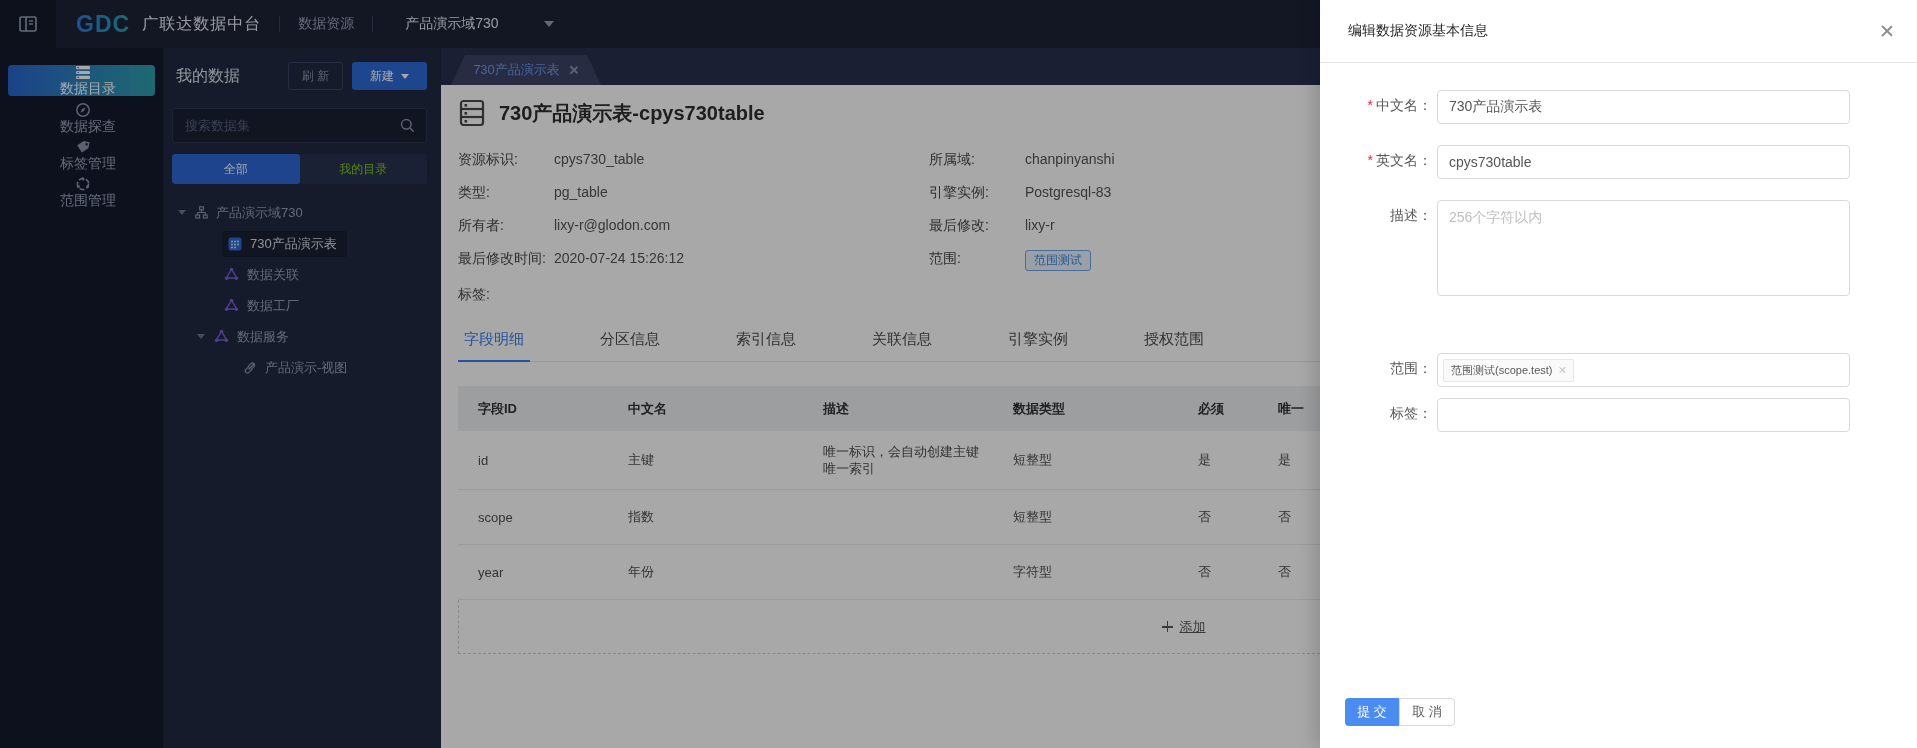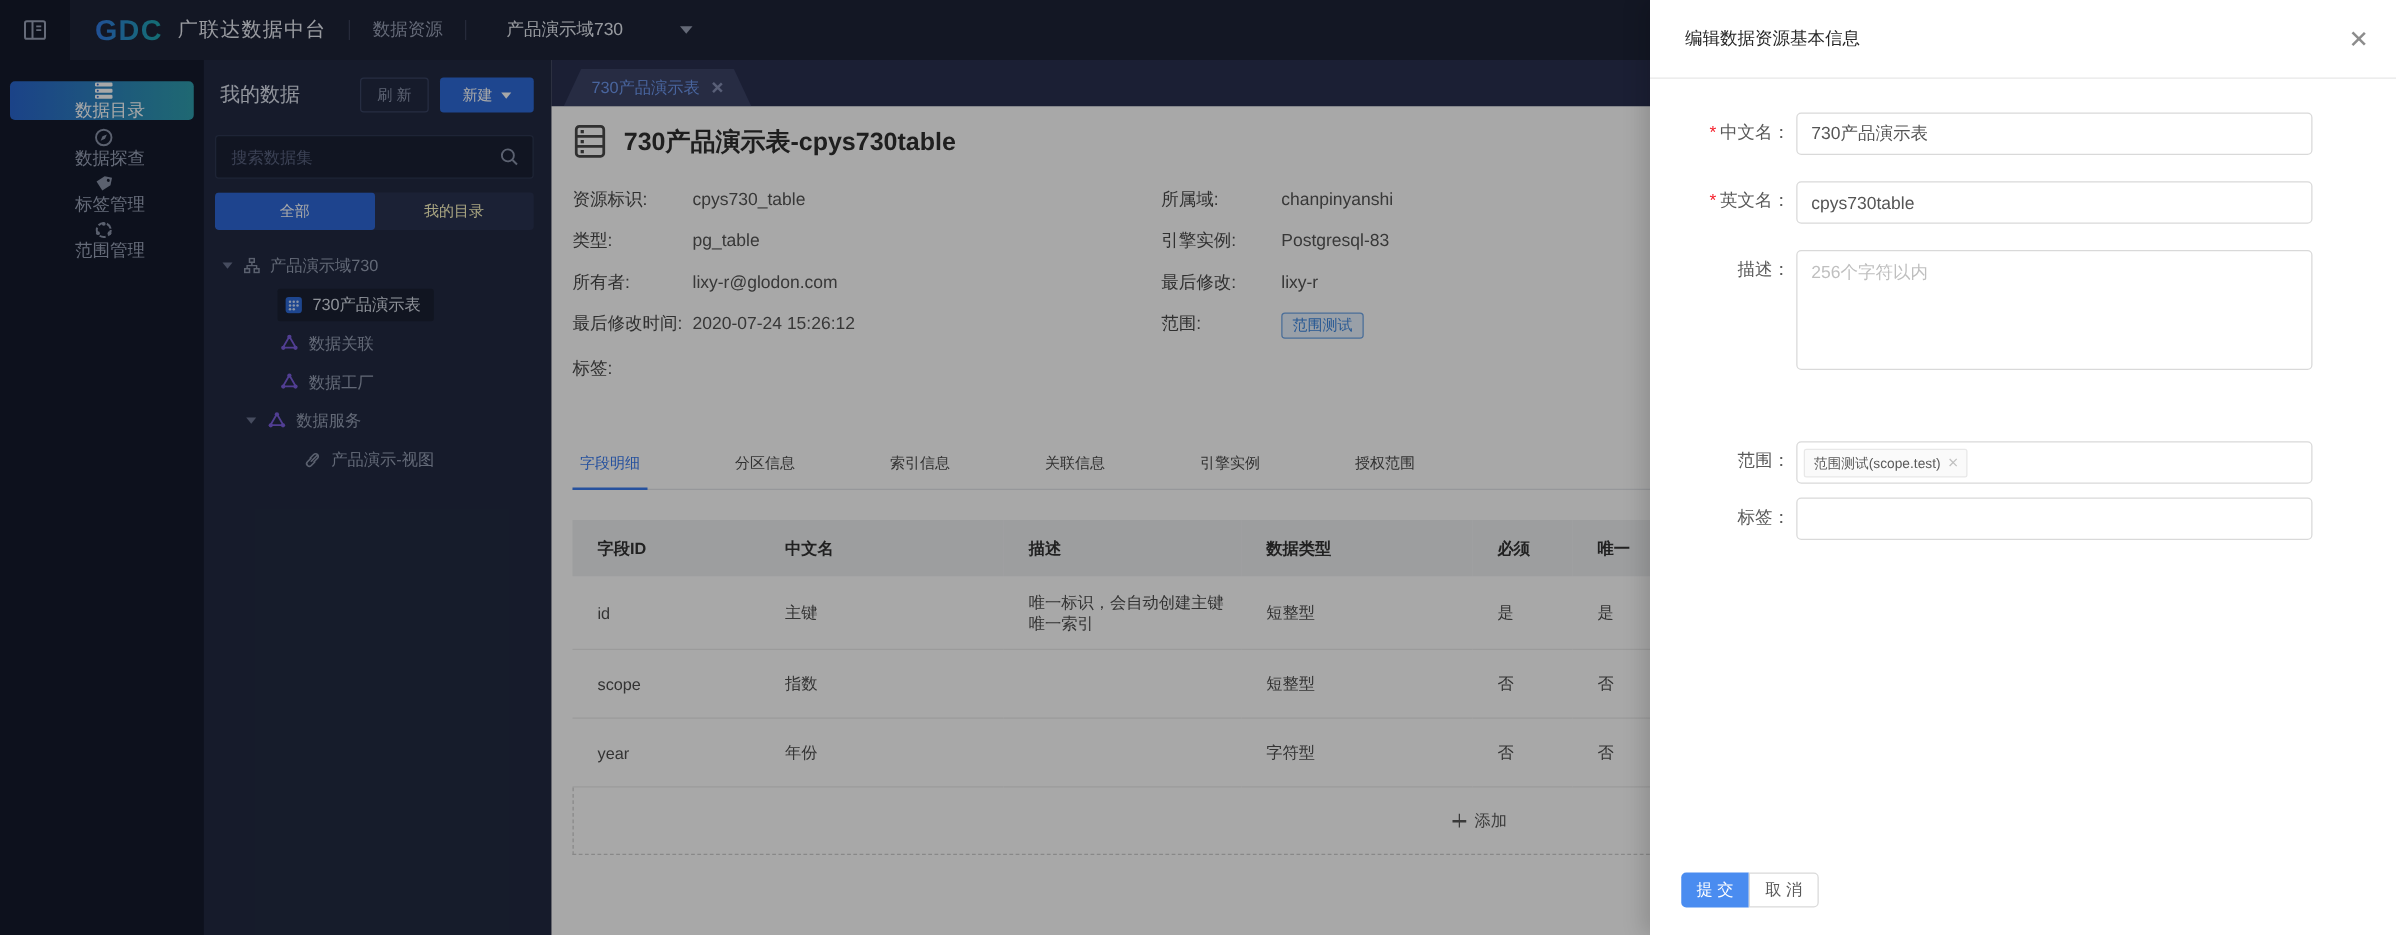--- a/index.html
+++ b/index.html
@@ -29,21 +29,21 @@
   .panel-head { display:flex; align-items:center; padding:14px 14px 0 13px; }
   .panel-title { color:#dde2ee; font-size:16px; flex:1 1 auto; }
   .btn-refresh { width:55px; height:28px; border:1px solid #3b4565; border-radius:3px; background:transparent; color:#8f98b0; font-size:12px; margin-right:9px; cursor:pointer; }
   .btn-new { width:75px; height:28px; border:none; border-radius:3px; background:#2e6bd9; color:#fff; font-size:12px; cursor:pointer; display:flex; align-items:center; justify-content:center; gap:7px; }
   .btn-new .tri { width:0; height:0; border-left:4px solid transparent; border-right:4px solid transparent; border-top:5px solid #ffffff; }
   .searchbox { position:relative; margin:18px 14px 0 9px; height:35px; background:#1a2134; border:1px solid #2e3852; border-radius:3px; display:flex; align-items:center; }
   .searchbox input { flex:1; background:transparent; border:none; outline:none; color:#aeb6cb; font-size:13px; padding:0 12px; font-family:inherit; }
   .searchbox input::placeholder { color:#5a6380; }
   .searchbox svg { margin-right:11px; }
   .seg-tabs { display:flex; margin:11px 14px 0 9px; height:30px; background:#2a3251; border-radius:3px; overflow:hidden; }
-  .seg-tab { flex:1; display:flex; align-items:center; justify-content:center; font-size:12px; color:#fef9c3; cursor:pointer; }
+  .seg-tab { flex:1; display:flex; align-items:center; justify-content:center; font-size:12px; color:#84cc16; cursor:pointer; }
   .seg-tab.active { background:#2e68d8; color:#ffffff; border-radius:3px; }
   .tree { margin-top:13px; font-size:13px; color:#97a0b5; }
   .tree-row { height:31px; display:flex; align-items:center; cursor:pointer; }
   .t-caret { width:0; height:0; border-left:4.5px solid transparent; border-right:4.5px solid transparent; border-top:5.5px solid #6b7490; margin-right:9px; flex:0 0 auto; }
   .t-icon { margin-right:8px; flex:0 0 auto; display:inline-flex; }
   .node { display:inline-flex; align-items:center; height:26px; padding:0 10px 0 6px; border-radius:2px; }
   .node.selected { background:#1a2132; color:#d9dee9; }
 
   
   .main { position:absolute; top:48px; left:441px; width:1476px; height:700px; background:#ffffff; z-index:1; }
@@ -53,29 +53,29 @@
   .doc-tab .x::before,.doc-tab .x::after { content:""; position:absolute; left:4.5px; top:0; width:1.5px; height:10px; background:#8791b5; }
   .doc-tab .x::before { transform:rotate(45deg);} .doc-tab .x::after { transform:rotate(-45deg);}
   .content { padding:14px 0 0 17px; }
   .title-row { display:flex; align-items:center; gap:13px; }
   .page-title { font-size:20px; font-weight:bold; color:#2f2f2f; }
   .meta { display:grid; grid-template-columns:96px 375px 96px auto; row-gap:15px; margin-top:24px; font-size:14px; align-items:start; }
   .meta .lab { color:#4a4a4a; }
   .meta .val { color:#555; }
   .tag-blue { display:inline-block; border:1px solid #6fa6e8; color:#3d87e0; background:#e8f3ff; font-size:12px; border-radius:3px; padding:2px 8px; line-height:15px; cursor:pointer; }
   .detail-tabs { display:flex; margin-top:26px; border-bottom:1px solid #e4e6ea; width:1440px; }
-  .dtab { font-size:12px; color:#4d4d4d; padding:0 6px 12px 6px; margin-right:64px; cursor:pointer; position:relative;margin-top:32px; }
+  .dtab { font-size:15px; color:#4d4d4d; padding:0 6px 12px 6px; margin-right:64px; cursor:pointer; position:relative; }
   .dtab.active { color:#3a7bf0; }
   .dtab.active::after { content:""; position:absolute; left:0; right:0; bottom:-1px; height:2px; background:#3a7bf0; }
   .ftable { width:1451px; margin-top:24px; border-collapse:collapse; font-size:13px; table-layout:fixed; }
   .ftable th { background:#eef0f2; text-align:left; color:#333; font-weight:bold; height:45px; padding:0 10px 0 20px; }
   .ftable td { color:#4f4f4f; padding:12px 10px 12px 20px; border-bottom:1px solid #ececec; height:55px; }
   .ftable .c1{width:150px;} .ftable .c2{width:195px;} .ftable .c3{width:190px;} .ftable .c4{width:185px;} .ftable .c5{width:80px;} .ftable .c6{width:80px;}
   .desc-cell { max-width:170px; line-height:17px; }
-  .add-row { width:1451px; height:54px; border:1px dashed #cfcfcf; border-top:none; display:flex; align-items:center; justify-content:center; gap:7px; color:#595959; font-size:13px; cursor:pointer; }
+  .add-row { width:1451px; height:54px; border:1px dashed #cfcfcf; border-top:none; display:flex; align-items:center; justify-content:center; gap:7px; color:#595959; font-size:13px; cursor:pointer;text-decoration:underline; }
   .plus { position:relative; width:11px; height:11px; display:inline-block; }
   .plus::before { content:""; position:absolute; left:0; top:5px; width:11px; height:1.5px; background:#595959; }
   .plus::after { content:""; position:absolute; left:5px; top:0; width:1.5px; height:11px; background:#595959; }
 
   
   .mask { position:absolute; top:0; left:0; width:1320px; height:748px; background:rgba(0,0,0,0.34); z-index:50; }
 
   
   .drawer { position:absolute; top:0; right:0; width:597px; height:748px; background:#ffffff; z-index:100; box-shadow:-6px 0 16px rgba(0,0,0,0.15); }
   .drawer-head { height:63px; display:flex; align-items:center; padding:0 24px 0 28px; border-bottom:1px solid #e8e8e8; }

